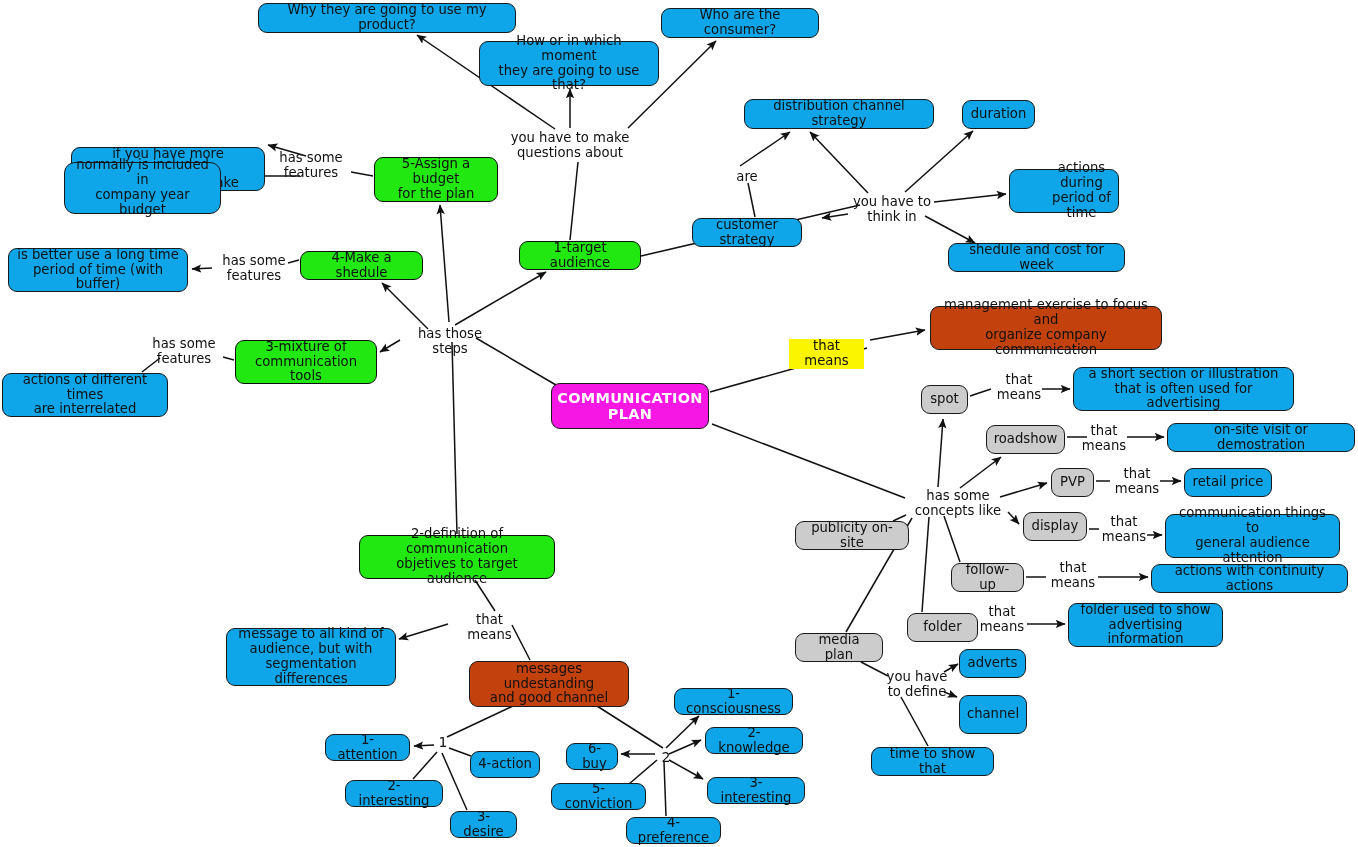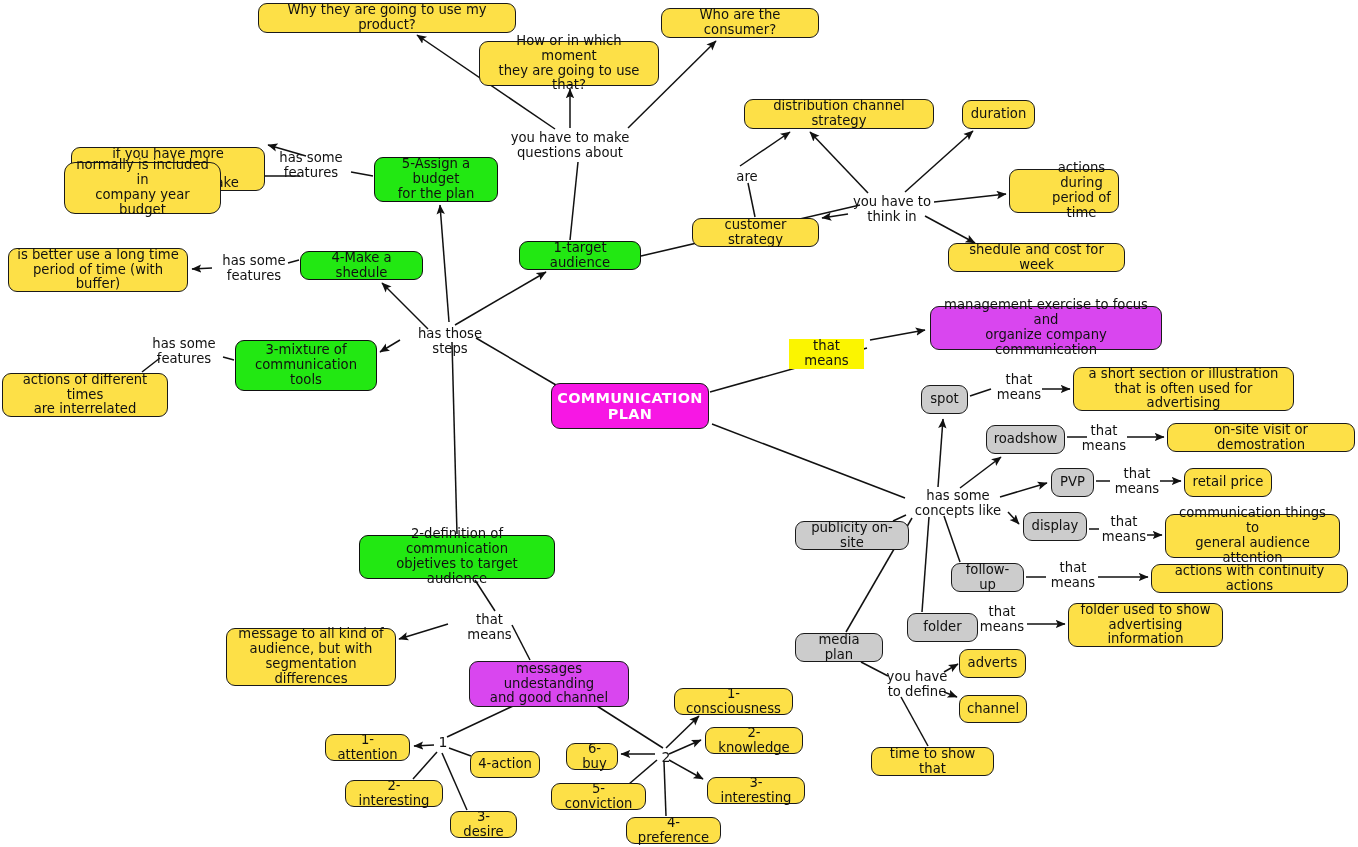--- a/index.html
+++ b/index.html
@@ -32,24 +32,24 @@
     justify-content: center;
     text-align: center;
     line-height: 1.12;
     white-space: pre-line;
     padding: 3px 7px;
     font-size: 13.2px;
     color: #111111;
     background: #e7eef2;
     z-index: 3;
   }
-  .node.blue   { background: #fde047; }
+  .node.blue   { background: #0ea5e9; }
   .node.green  { background: #22e812; border-color: #0f0f0f; }
   .node.grey   { background: #cccccc; }
-  .node.yellow { background: #d946ef; }
+  .node.yellow { background: #c2410c; }
   .node.magenta{
     background: #f717e4;
     color: #ffffff;
     font-weight: bold;
     font-size: 14.5px;
     letter-spacing: .3px;
   }
   .label {
     position: absolute;
     font-size: 13.2px;
@@ -151,29 +151,29 @@
       <div class="node blue" style="left: 71px; top: 101px; width: 194px; height: 44px; margin-top: 46px;">if you have more experience,
 is more easy to make</div>
       <div class="node blue" style="left: 744px; top: 99px; width: 190px; height: 30px;">distribution channel strategy</div>
       <div class="node blue" style="left: 962px; top: 100px; width: 73px; height: 29px;">duration</div>
       <div class="node blue" style="left: 64px; top: 162px; width: 157px; height: 52px; border-radius: 11px;">normally is included in
 company year budget</div>
       <div class="node green" style="left: 374px; top: 157px; width: 124px; height: 45px;">5-Assign a budget
 for the plan</div>
       <div class="node blue" style="left: 1009px; top: 169px; width: 110px; height: 44px; padding-left: 42px;">actions during
 period of time</div>
-      <div class="node blue" style="left: 692px; top: 218px; width: 127px; height: 29px;">customer strategy</div>
+      <div class="node blue" style="left: 692px; top: 218px; width: 110px; height: 29px;">customer strategy</div>
       <div class="node blue" style="left: 948px; top: 243px; width: 177px; height: 29px;">shedule and cost for week</div>
       <div class="node blue" style="left: 8px; top: 248px; width: 180px; height: 44px;">is better use a long time
 period of time (with buffer)</div>
       <div class="node green" style="left: 300px; top: 251px; width: 123px; height: 29px;">4-Make a shedule</div>
       <div class="node green" style="left: 519px; top: 241px; width: 122px; height: 29px;">1-target audience</div>
       <div class="node yellow" style="left: 930px; top: 306px; width: 232px; height: 44px;">management exercise to focus and
 organize company communication</div>
-      <div class="node green" style="left: 235px; top: 340px; width: 142px; height: 51px;">3-mixture of
+      <div class="node green" style="left: 235px; top: 340px; width: 142px; height: 44px;">3-mixture of
 communication tools</div>
       <div class="node blue" style="left: 2px; top: 373px; width: 166px; height: 44px;">actions of different times
 are interrelated</div>
       <div class="node grey" style="left: 921px; top: 385px; width: 47px; height: 29px;">spot</div>
       <div class="node blue" style="left: 1073px; top: 367px; width: 221px; height: 44px;">a short section or illustration
 that is often used for advertising</div>
       <div class="node magenta" style="left: 551px; top: 383px; width: 158px; height: 46px;">COMMUNICATION
 PLAN</div>
       <div class="node grey" style="left: 986px; top: 425px; width: 79px; height: 29px;">roadshow</div>
       <div class="node blue" style="left: 1167px; top: 423px; width: 188px; height: 29px;">on-site visit or demostration</div>
@@ -191,21 +191,21 @@
       <div class="node blue" style="left: 1068px; top: 603px; width: 155px; height: 44px;">folder used to show
 advertising information</div>
       <div class="node blue" style="left: 226px; top: 628px; width: 170px; height: 58px;">message to all kind of
 audience, but with
 segmentation differences</div>
       <div class="node grey" style="left: 795px; top: 633px; width: 88px; height: 29px;">media plan</div>
       <div class="node blue" style="left: 959px; top: 649px; width: 67px; height: 29px;">adverts</div>
       <div class="node yellow" style="left: 469px; top: 661px; width: 160px; height: 46px;">messages undestanding
 and good channel</div>
       <div class="node blue" style="left: 674px; top: 688px; width: 119px; height: 27px;">1-consciousness</div>
-      <div class="node blue" style="left: 959px; top: 695px; width: 68px; height: 28px;">channel</div>
+      <div class="node blue" style="left: 959px; top: 695px; width: 68px; height: 39px;">channel</div>
       <div class="node blue" style="left: 705px; top: 727px; width: 98px; height: 27px;">2-knowledge</div>
       <div class="node blue" style="left: 325px; top: 734px; width: 85px; height: 27px;">1-attention</div>
       <div class="node blue" style="left: 566px; top: 743px; width: 52px; height: 27px; padding-left: 12px;">6-buy</div>
       <div class="node blue" style="left: 470px; top: 751px; width: 70px; height: 27px;">4-action</div>
       <div class="node blue" style="left: 871px; top: 747px; width: 123px; height: 29px;">time to show that</div>
       <div class="node blue" style="left: 345px; top: 780px; width: 98px; height: 27px;">2-interesting</div>
       <div class="node blue" style="left: 551px; top: 783px; width: 95px; height: 27px;">5-conviction</div>
       <div class="node blue" style="left: 707px; top: 777px; width: 98px; height: 27px;">3-interesting</div>
       <div class="node blue" style="left: 450px; top: 811px; width: 67px; height: 27px;">3-desire</div>
       <div class="node blue" style="left: 626px; top: 817px; width: 95px; height: 27px; border-radius: 9px;">4-preference</div>

